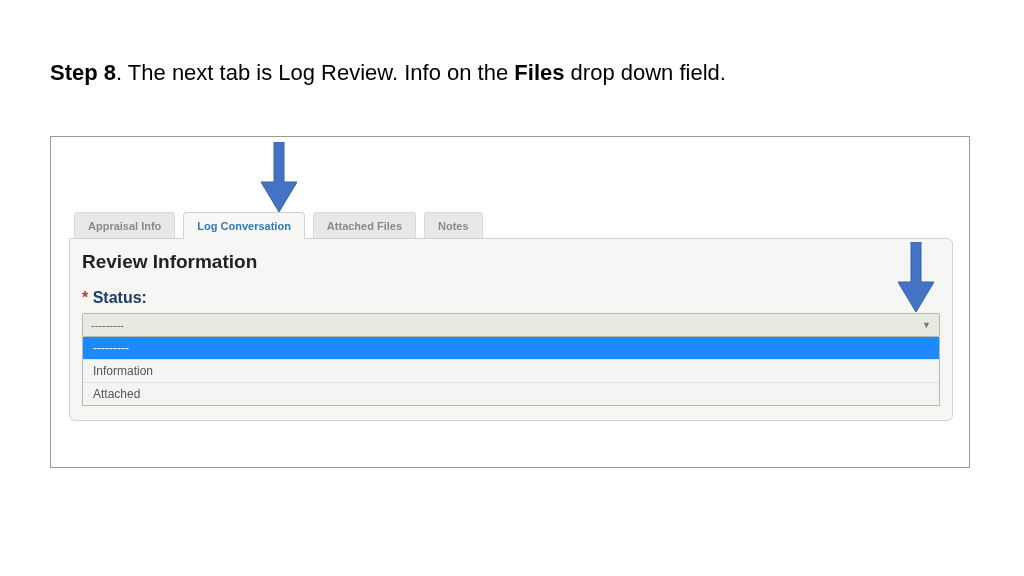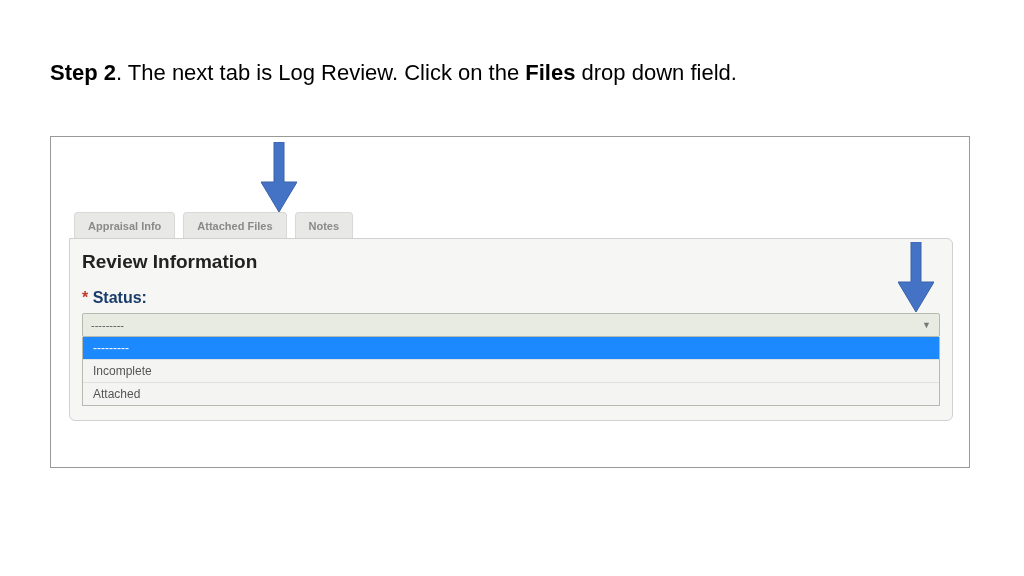--- a/index.html
+++ b/index.html
@@ -140,56 +140,57 @@
     }
     .option.highlighted {
       background: #1d89ff;
       color: #ffffff;
     }
   </style>
 </head>
 <body>
 
 <div class="instruction">
-  <span class="step-bold">Step 2</span><span>.  The next tab is Log Review.  Click on the </span><span class="status-bold">Files</span><span> drop down field.</span>
+  <span class="step-bold">Step 8</span><span>.  The next tab is Log Review.  Info on the </span><span class="status-bold">Files</span><span> drop down field.</span>
 </div>
 
 <div class="screenshot-frame">
 
   <div class="arrow arrow-top">
     <svg width="36" height="70" viewBox="0 0 36 70">
       <path d="M 13 0 L 23 0 L 23 40 L 36 40 L 18 70 L 0 40 L 13 40 Z" fill="#4472c4" stroke="#3a62aa" stroke-width="1"></path>
     </svg>
   </div>
 
   <div class="arrow arrow-right">
     <svg width="36" height="70" viewBox="0 0 36 70">
       <path d="M 13 0 L 23 0 L 23 40 L 36 40 L 18 70 L 0 40 L 13 40 Z" fill="#4472c4" stroke="#3a62aa" stroke-width="1"></path>
     </svg>
   </div>
 
   <div class="tab-row">
     <div class="tab">Appraisal Info</div>
+    <div class="tab active">Log Conversation</div>
     <div class="tab">Attached Files</div>
     <div class="tab">Notes</div>
   </div>
 
   <div class="panel">
     <div class="section-title">Review Information</div>
 
     <div class="field-label">
       <span class="required-star">*</span>
       <span>Status:</span>
     </div>
 
     <div class="select-box">
       <span>---------</span>
       <span class="select-caret">▼</span>
     </div>
 
     <div class="options-list">
       <div class="option highlighted">---------</div>
-      <div class="option">Incomplete</div>
+      <div class="option">Information</div>
       <div class="option">Attached</div>
     </div>
   </div>
 
 </div>
 
 </body></html>

